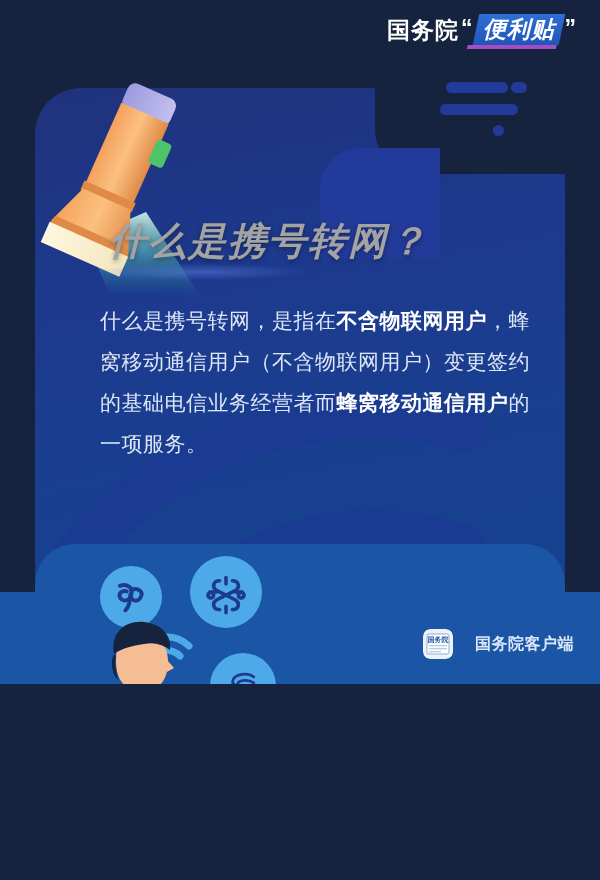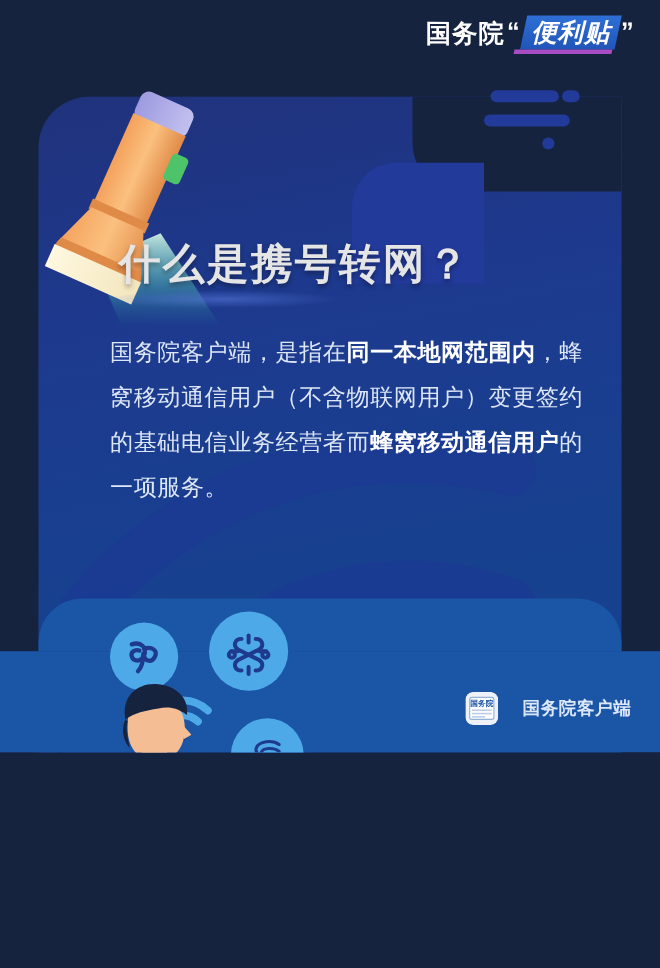--- a/index.html
+++ b/index.html
@@ -73,23 +73,24 @@
 
   
   .bgwifi{position:absolute;left:0;top:0;width:530px;height:700px;z-index:2;opacity:.75;}
 
   
   .torch{position:absolute;left:18px;top:70px;width:210px;height:230px;z-index:30;}
 
   
   .title{
     position:absolute;left:108px;top:216px;z-index:32;
-    color:#e5e5e5;font-size:38px;font-weight:bold;letter-spacing:2px;
+    color:#a3a3a3;font-size:38px;font-weight:bold;letter-spacing:2px;
     line-height:50px;white-space:nowrap;
     text-shadow:0 2px 5px rgba(0,0,0,.35);
+    font-style:italic;
   }
   .title-shadow{
     position:absolute;left:96px;top:264px;width:210px;height:16px;
     background:radial-gradient(ellipse at center,rgba(90,120,220,.55) 0%,rgba(90,120,220,0) 72%);
     z-index:31;
   }
 
   
   .para{
     position:absolute;left:100px;top:300px;width:442px;z-index:32;
@@ -207,21 +208,21 @@
       <path d="M 55 178 L 141 178 L 141 200 L 55 200 Z" fill="url(#lens)"></path>
 
       <rect x="120" y="58" width="16" height="26" rx="4" fill="#4ec46a"></rect>
     </g>
   </svg>
 
   <div class="title-shadow"></div>
   <div class="title">什么是携号转网？</div>
 
   <div class="para">
-    <span>国务院客户端，是指在</span><b>同一本地网范围内</b><span>，蜂窝移动通信用户（不含物联网用户）变更签约的基础电信业务经营者而</span><b>蜂窝移动通信用户</b><span>的一项服务。</span>
+    <span>什么是携号转网，是指在</span><b>不含物联网用户</b><span>，蜂窝移动通信用户（不含物联网用户）变更签约的基础电信业务经营者而</span><b>蜂窝移动通信用户</b><span>的一项服务。</span>
   </div>
 
   <svg class="city" viewBox="0 0 250 288">
     <rect x="0" y="40" width="52" height="248" fill="#2c3f8f" opacity=".75"></rect>
     <rect x="14" y="96" width="14" height="120" fill="#1b2a63" opacity=".8"></rect>
     <rect x="40" y="110" width="16" height="110" fill="#1b2a63" opacity=".65"></rect>
     <rect x="56" y="18" width="86" height="270" fill="#3048a0" opacity=".55"></rect>
     <rect x="74" y="96" width="16" height="124" fill="#1b2a63" opacity=".55"></rect>
     <rect x="100" y="118" width="14" height="100" fill="#1b2a63" opacity=".5"></rect>
     <rect x="148" y="62" width="40" height="226" fill="#26397f" opacity=".45"></rect>

